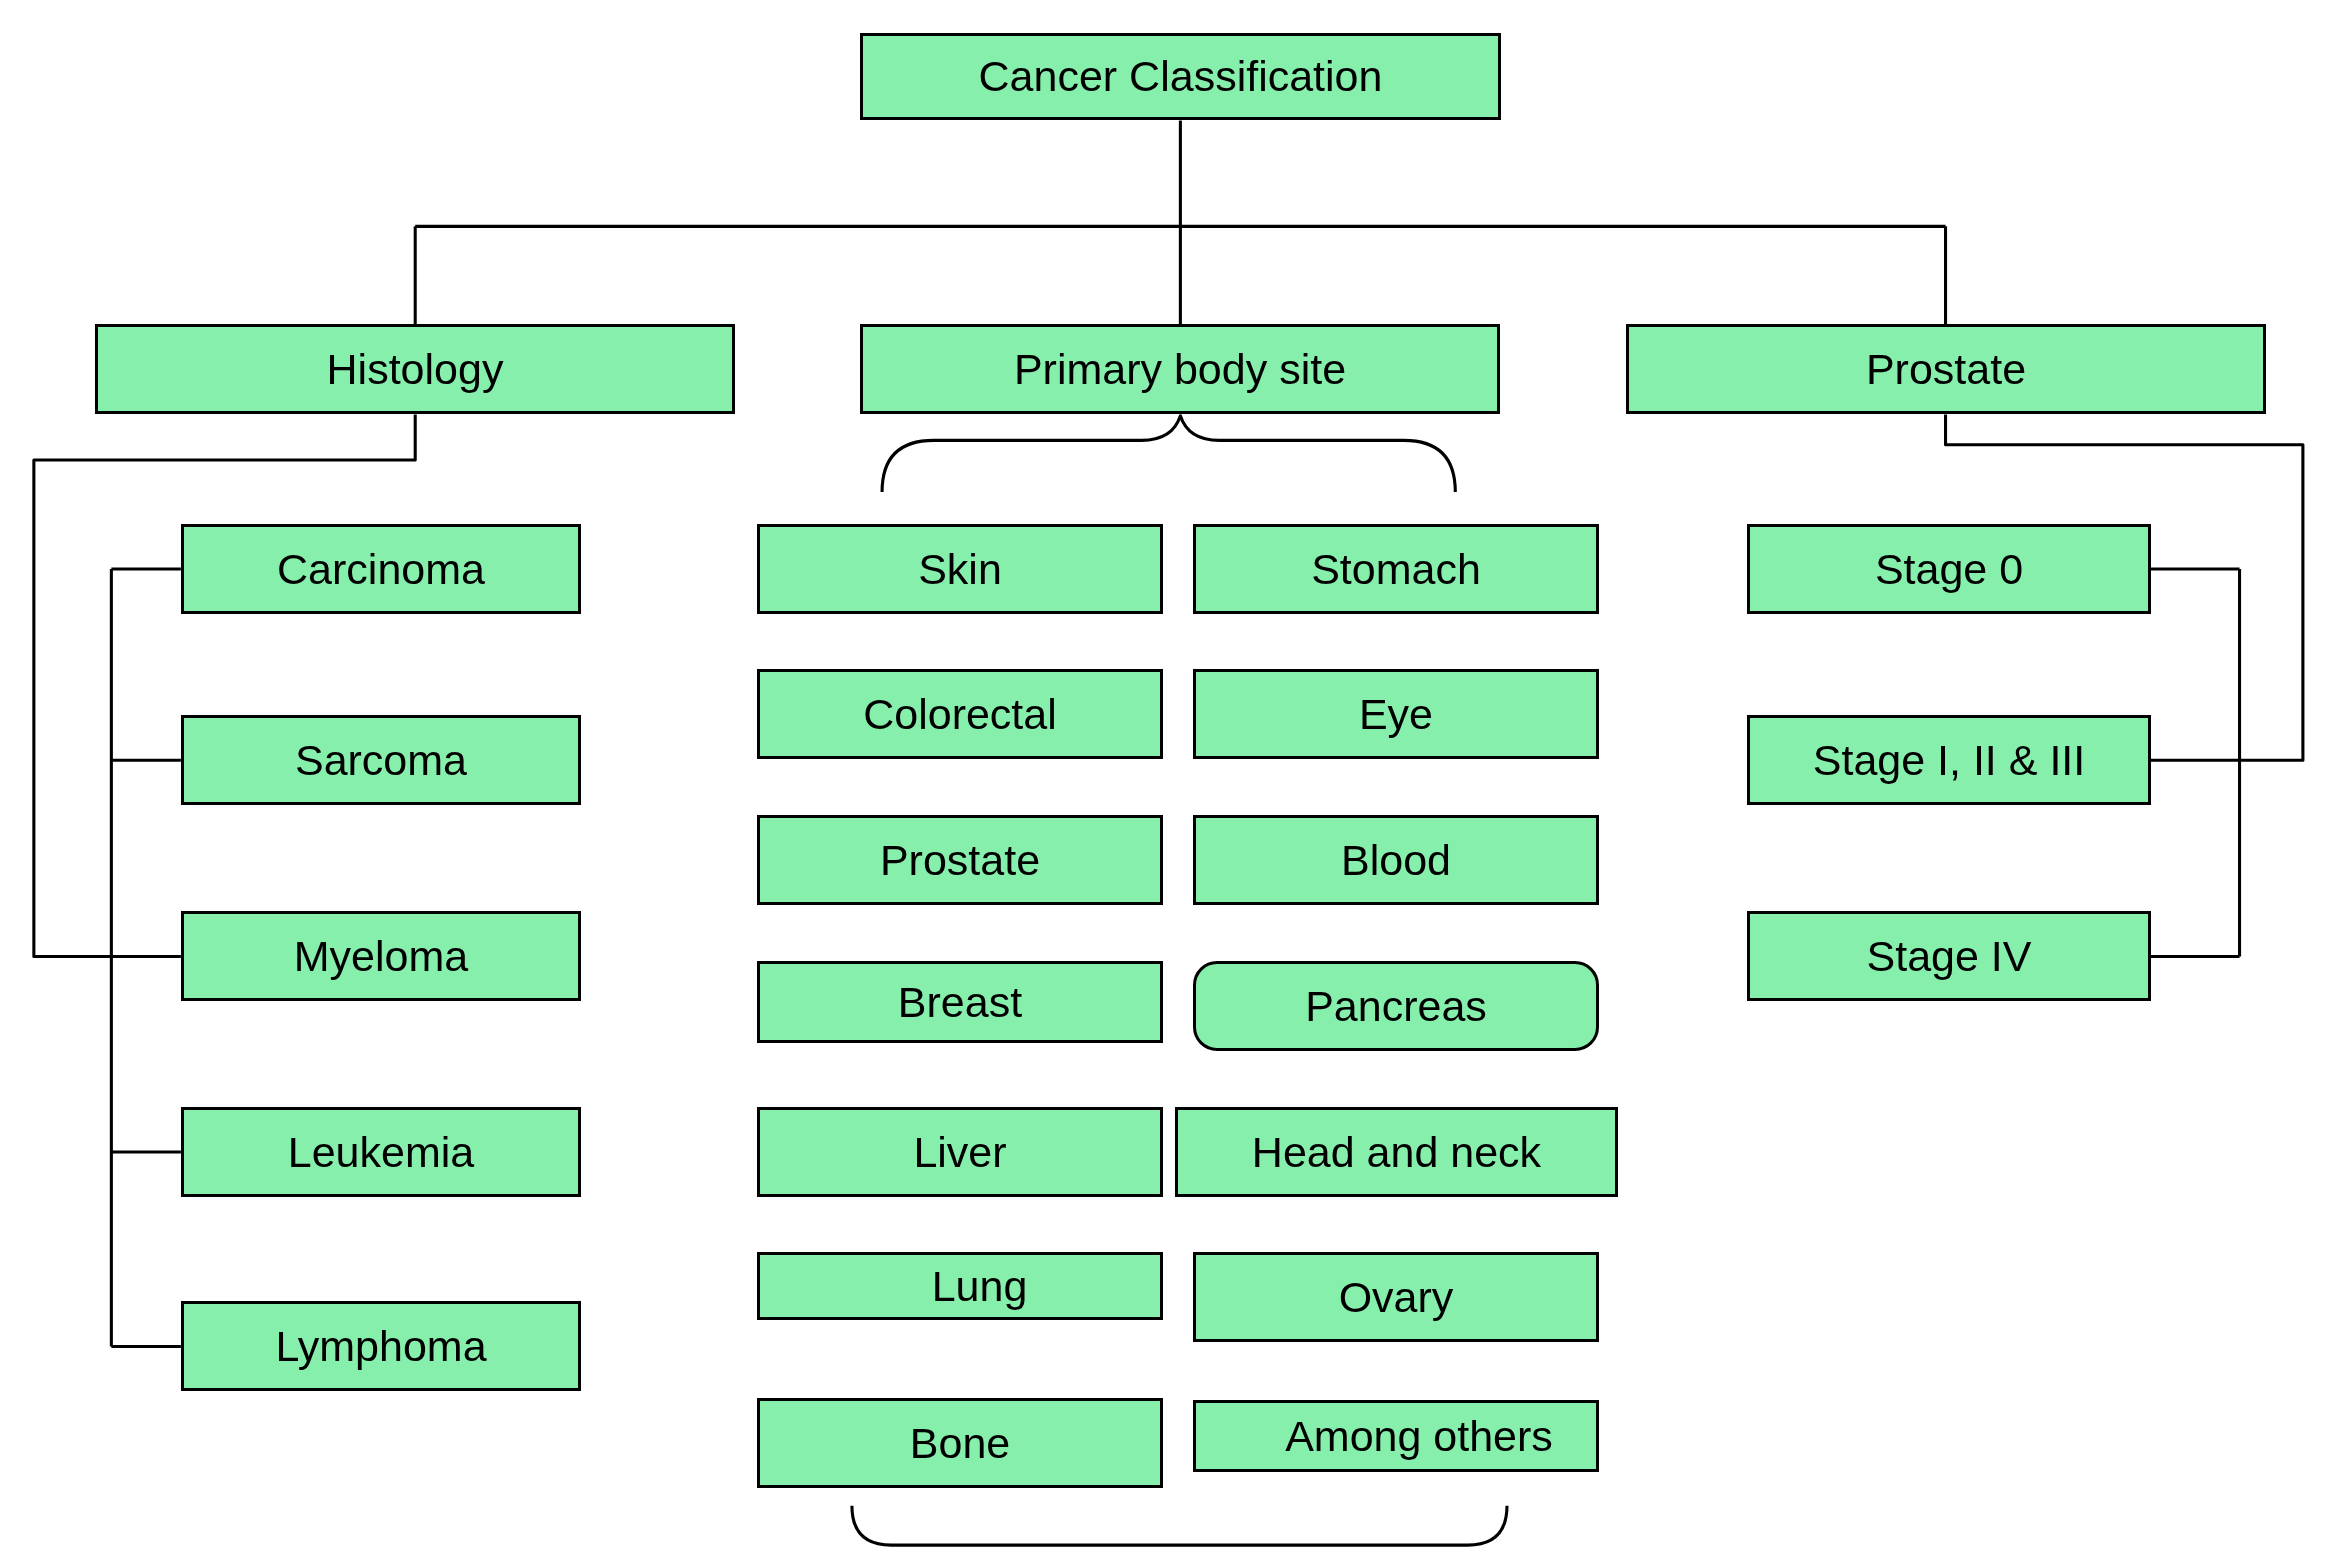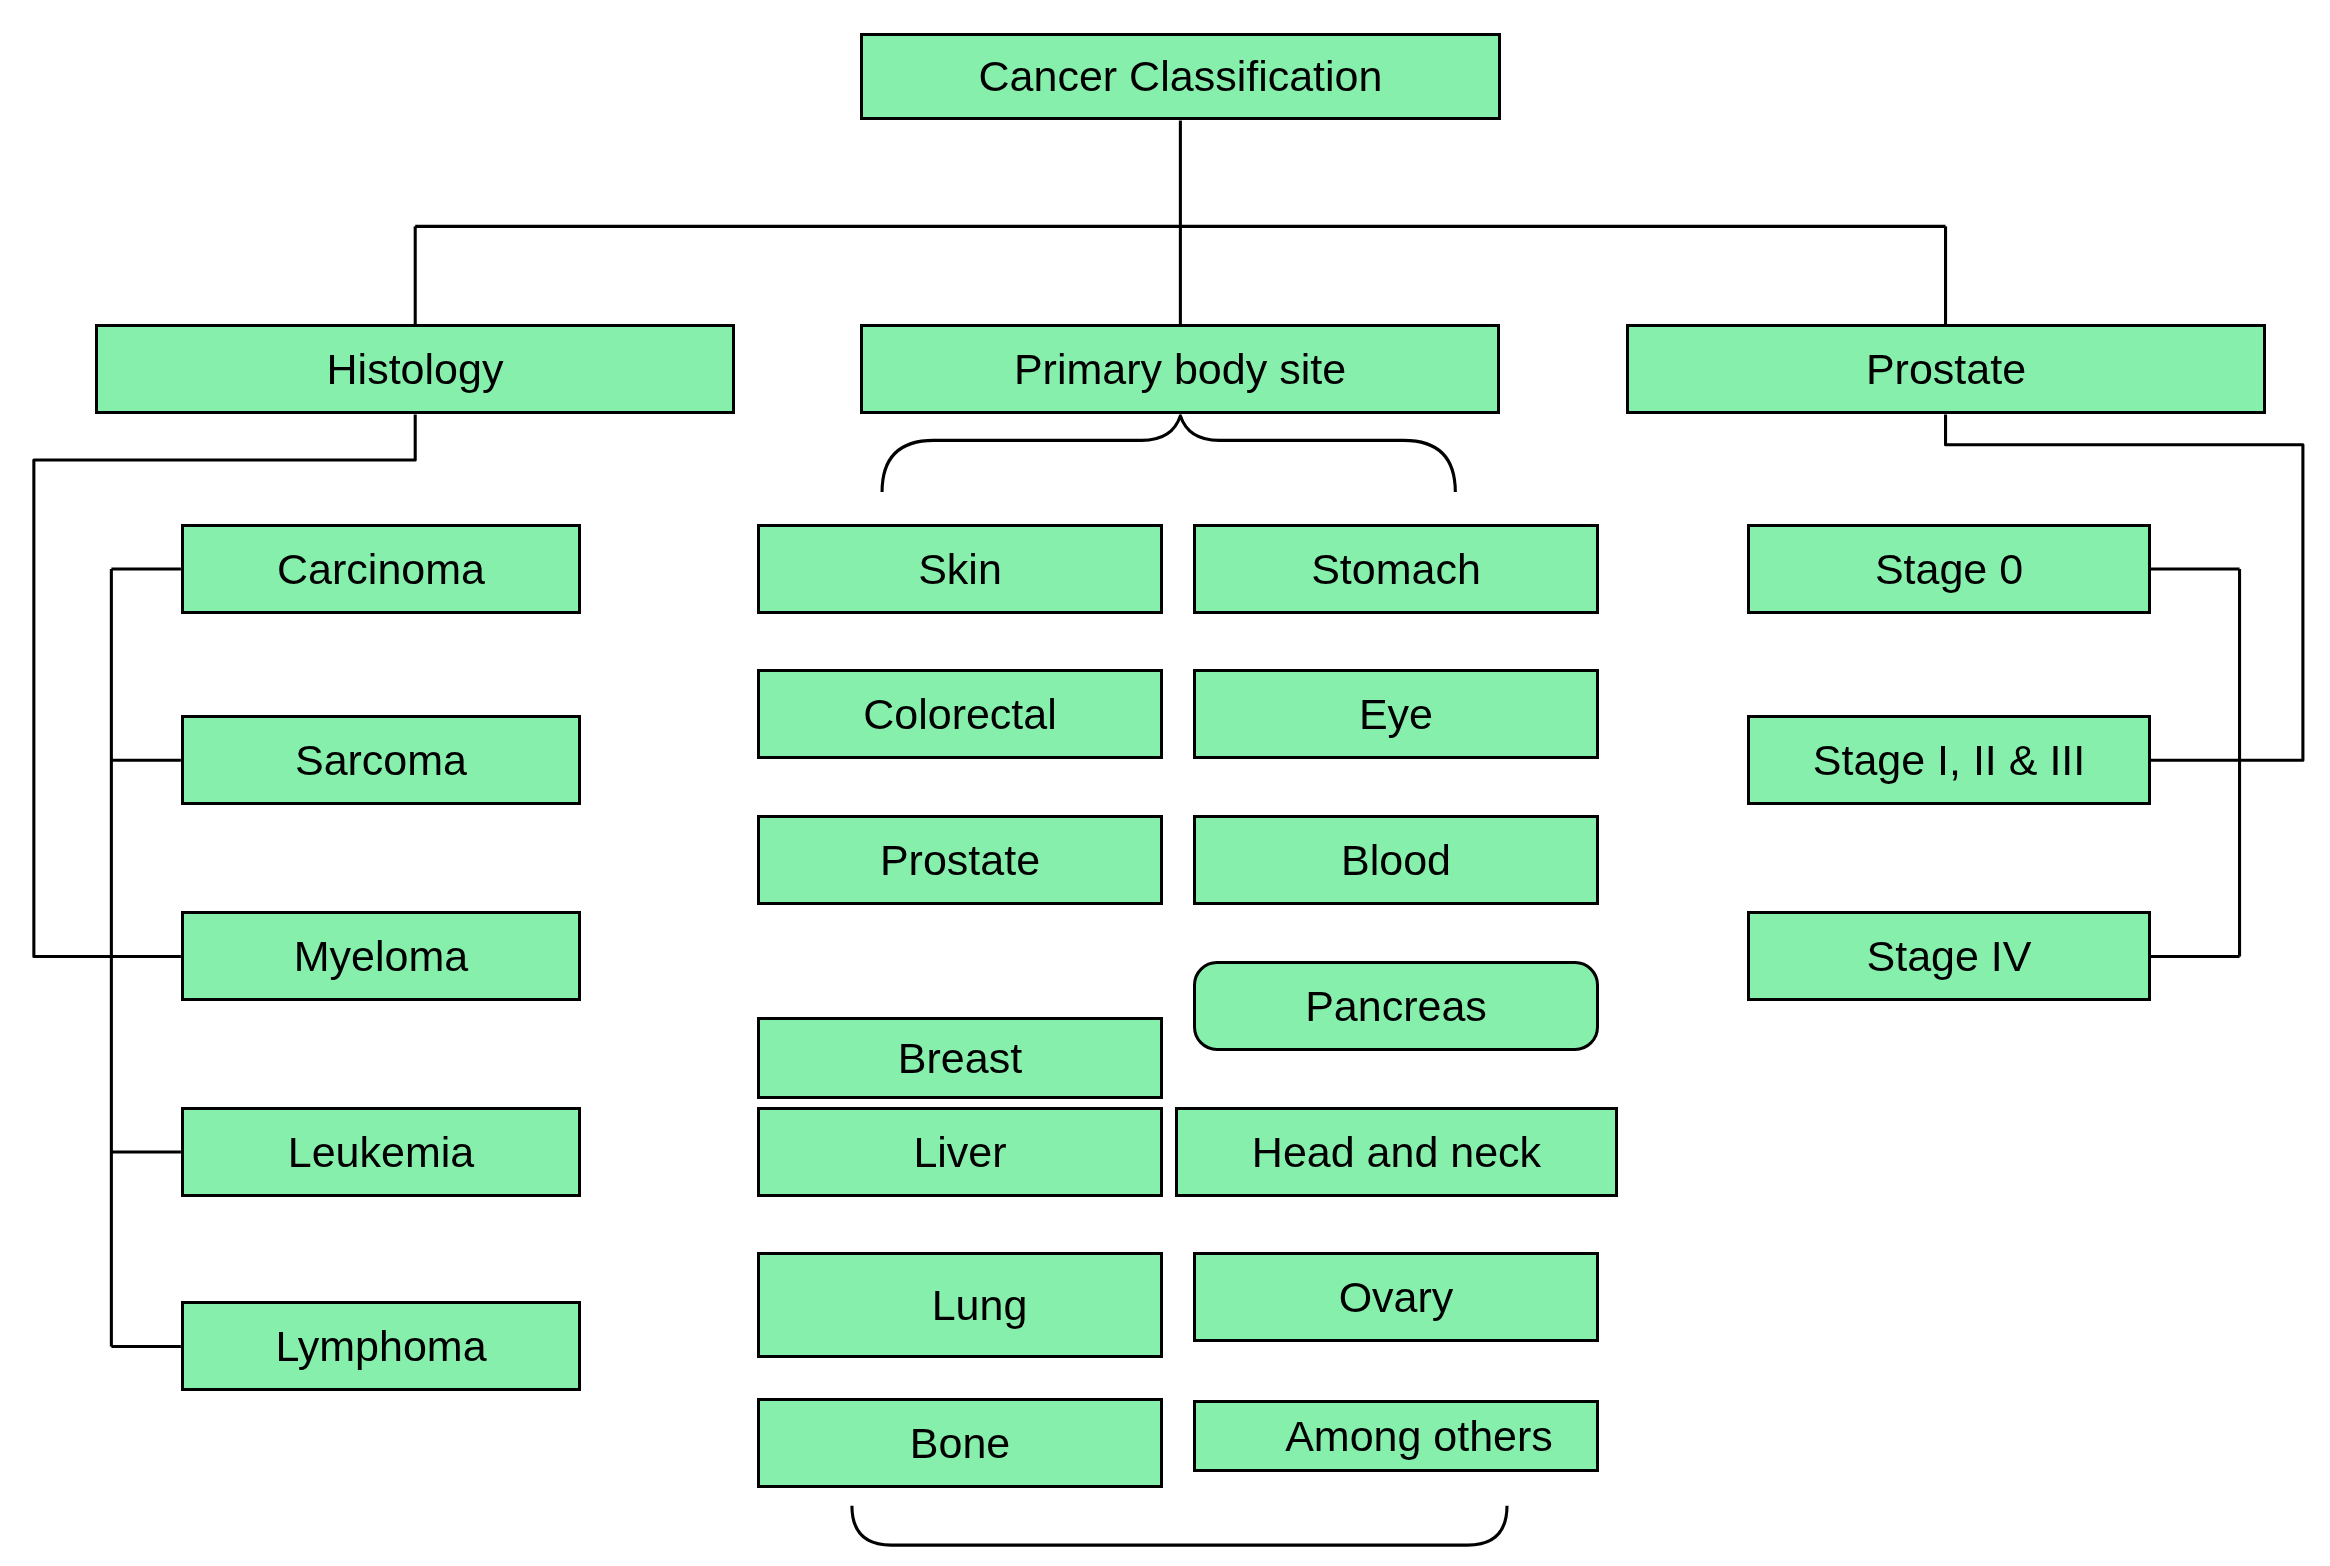--- a/index.html
+++ b/index.html
@@ -56,23 +56,23 @@
 
   <div class="node" style="left:181px; top:524px;  width:400px; height:90px;">Carcinoma</div>
   <div class="node" style="left:181px; top:715px; width:400px; height:90px;">Sarcoma</div>
   <div class="node" style="left:181px; top:911px; width:400px; height:90px;">Myeloma</div>
   <div class="node" style="left:181px; top:1107px; width:400px; height:90px;">Leukemia</div>
   <div class="node" style="left:181px; top:1301px; width:400px; height:90px;">Lymphoma</div>
 
   <div class="node" style="left:757px; top:524px;  width:406px; height:90px;">Skin</div>
   <div class="node" style="left:757px; top:669px; width:406px; height:90px;">Colorectal</div>
   <div class="node" style="left:757px; top:815px; width:406px; height:90px;">Prostate</div>
-  <div class="node" style="left:757px; top:1017px; width:406px; height:82px;text-align:center;">Breast</div>
+  <div class="node" style="left:757px; top:961px; width:406px; height:82px;text-align:center;">Breast</div>
   <div class="node" style="left:757px; top:1107px; width:406px; height:90px;">Liver</div>
-  <div class="node" style="left:757px; top:1252px; width:406px; height:106px;padding-left:39px;">Lung</div>
+  <div class="node" style="left:757px; top:1252px; width:406px; height:68px;padding-left:39px;">Lung</div>
   <div class="node" style="left:757px; top:1398px; width:406px; height:90px;">Bone</div>
 
   <div class="node" style="left:1193px; top:524px;  width:406px; height:90px;">Stomach</div>
   <div class="node" style="left:1193px; top:669px; width:406px; height:90px;">Eye</div>
   <div class="node" style="left:1193px; top:815px; width:406px; height:90px;">Blood</div>
   <div class="node" style="left:1193px; top:961px; width:406px; height:90px;border-radius:24px;">Pancreas</div>
   <div class="node" style="left:1175px; top:1107px; width:443px; height:90px;">Head and neck</div>
   <div class="node" style="left:1193px; top:1252px; width:406px; height:90px;">Ovary</div>
   <div class="node" style="left:1193px; top:1400px; width:406px; height:72px;padding-left:46px;">Among others</div>
 

